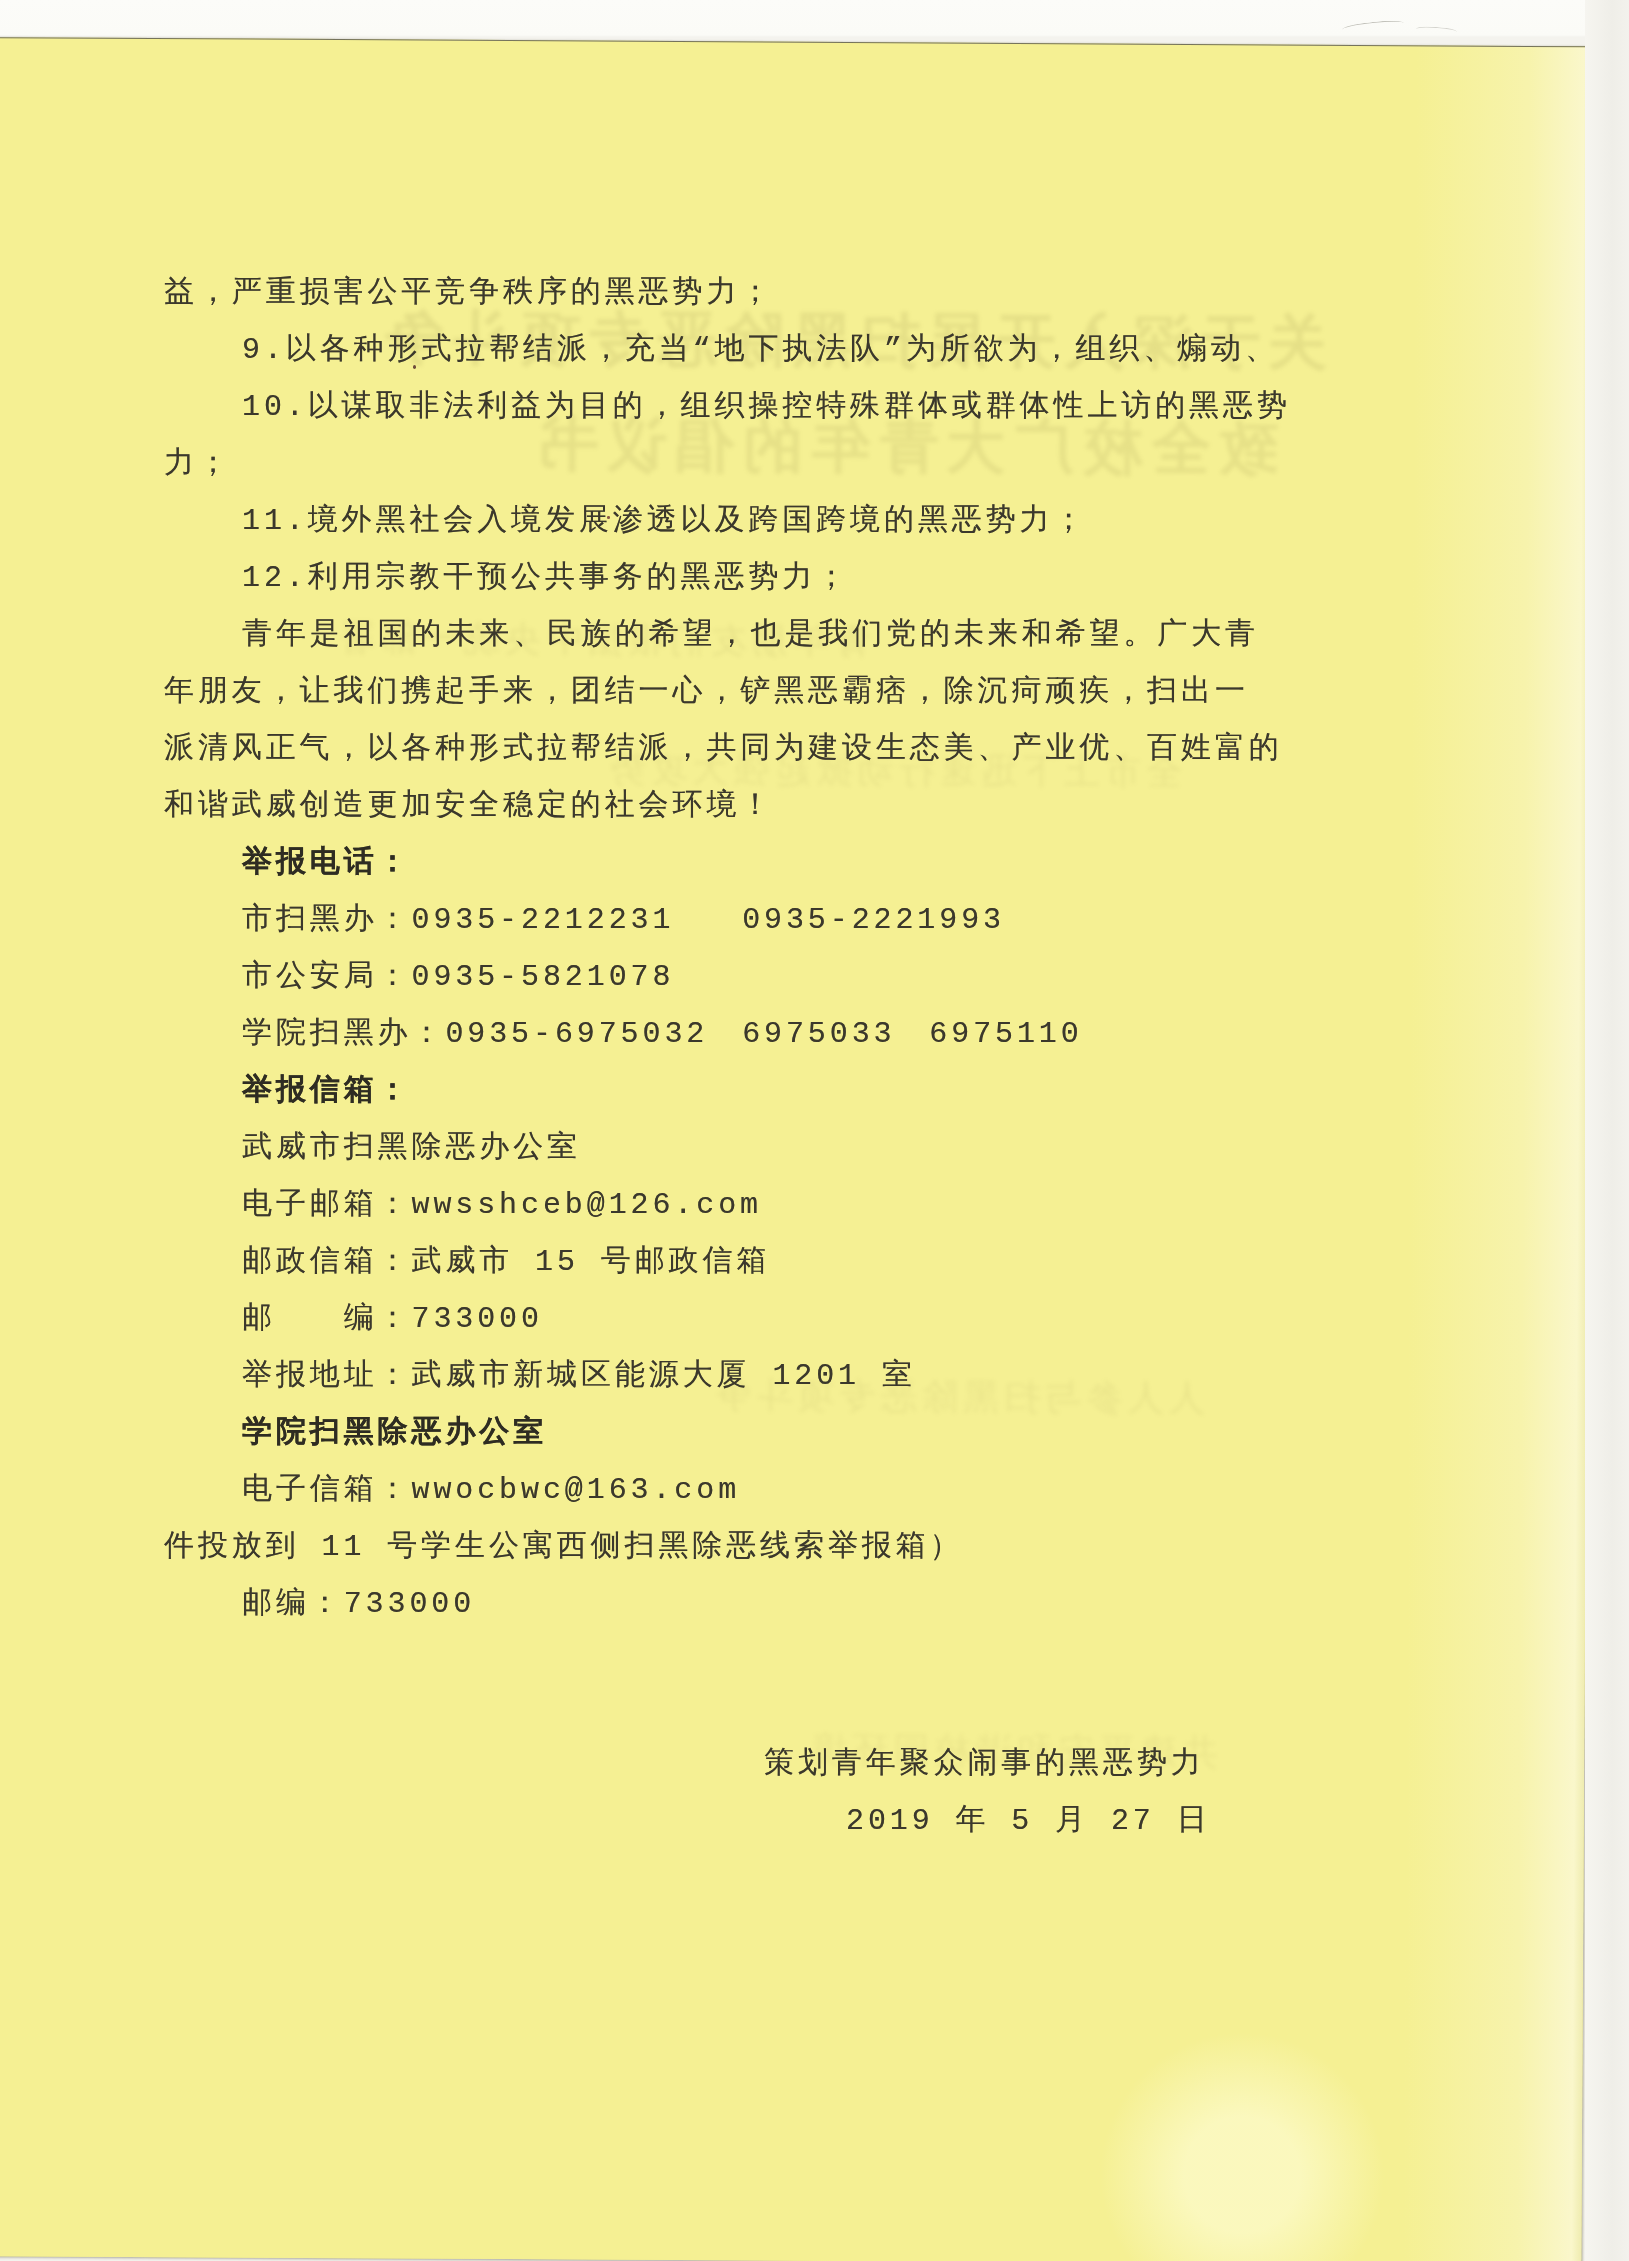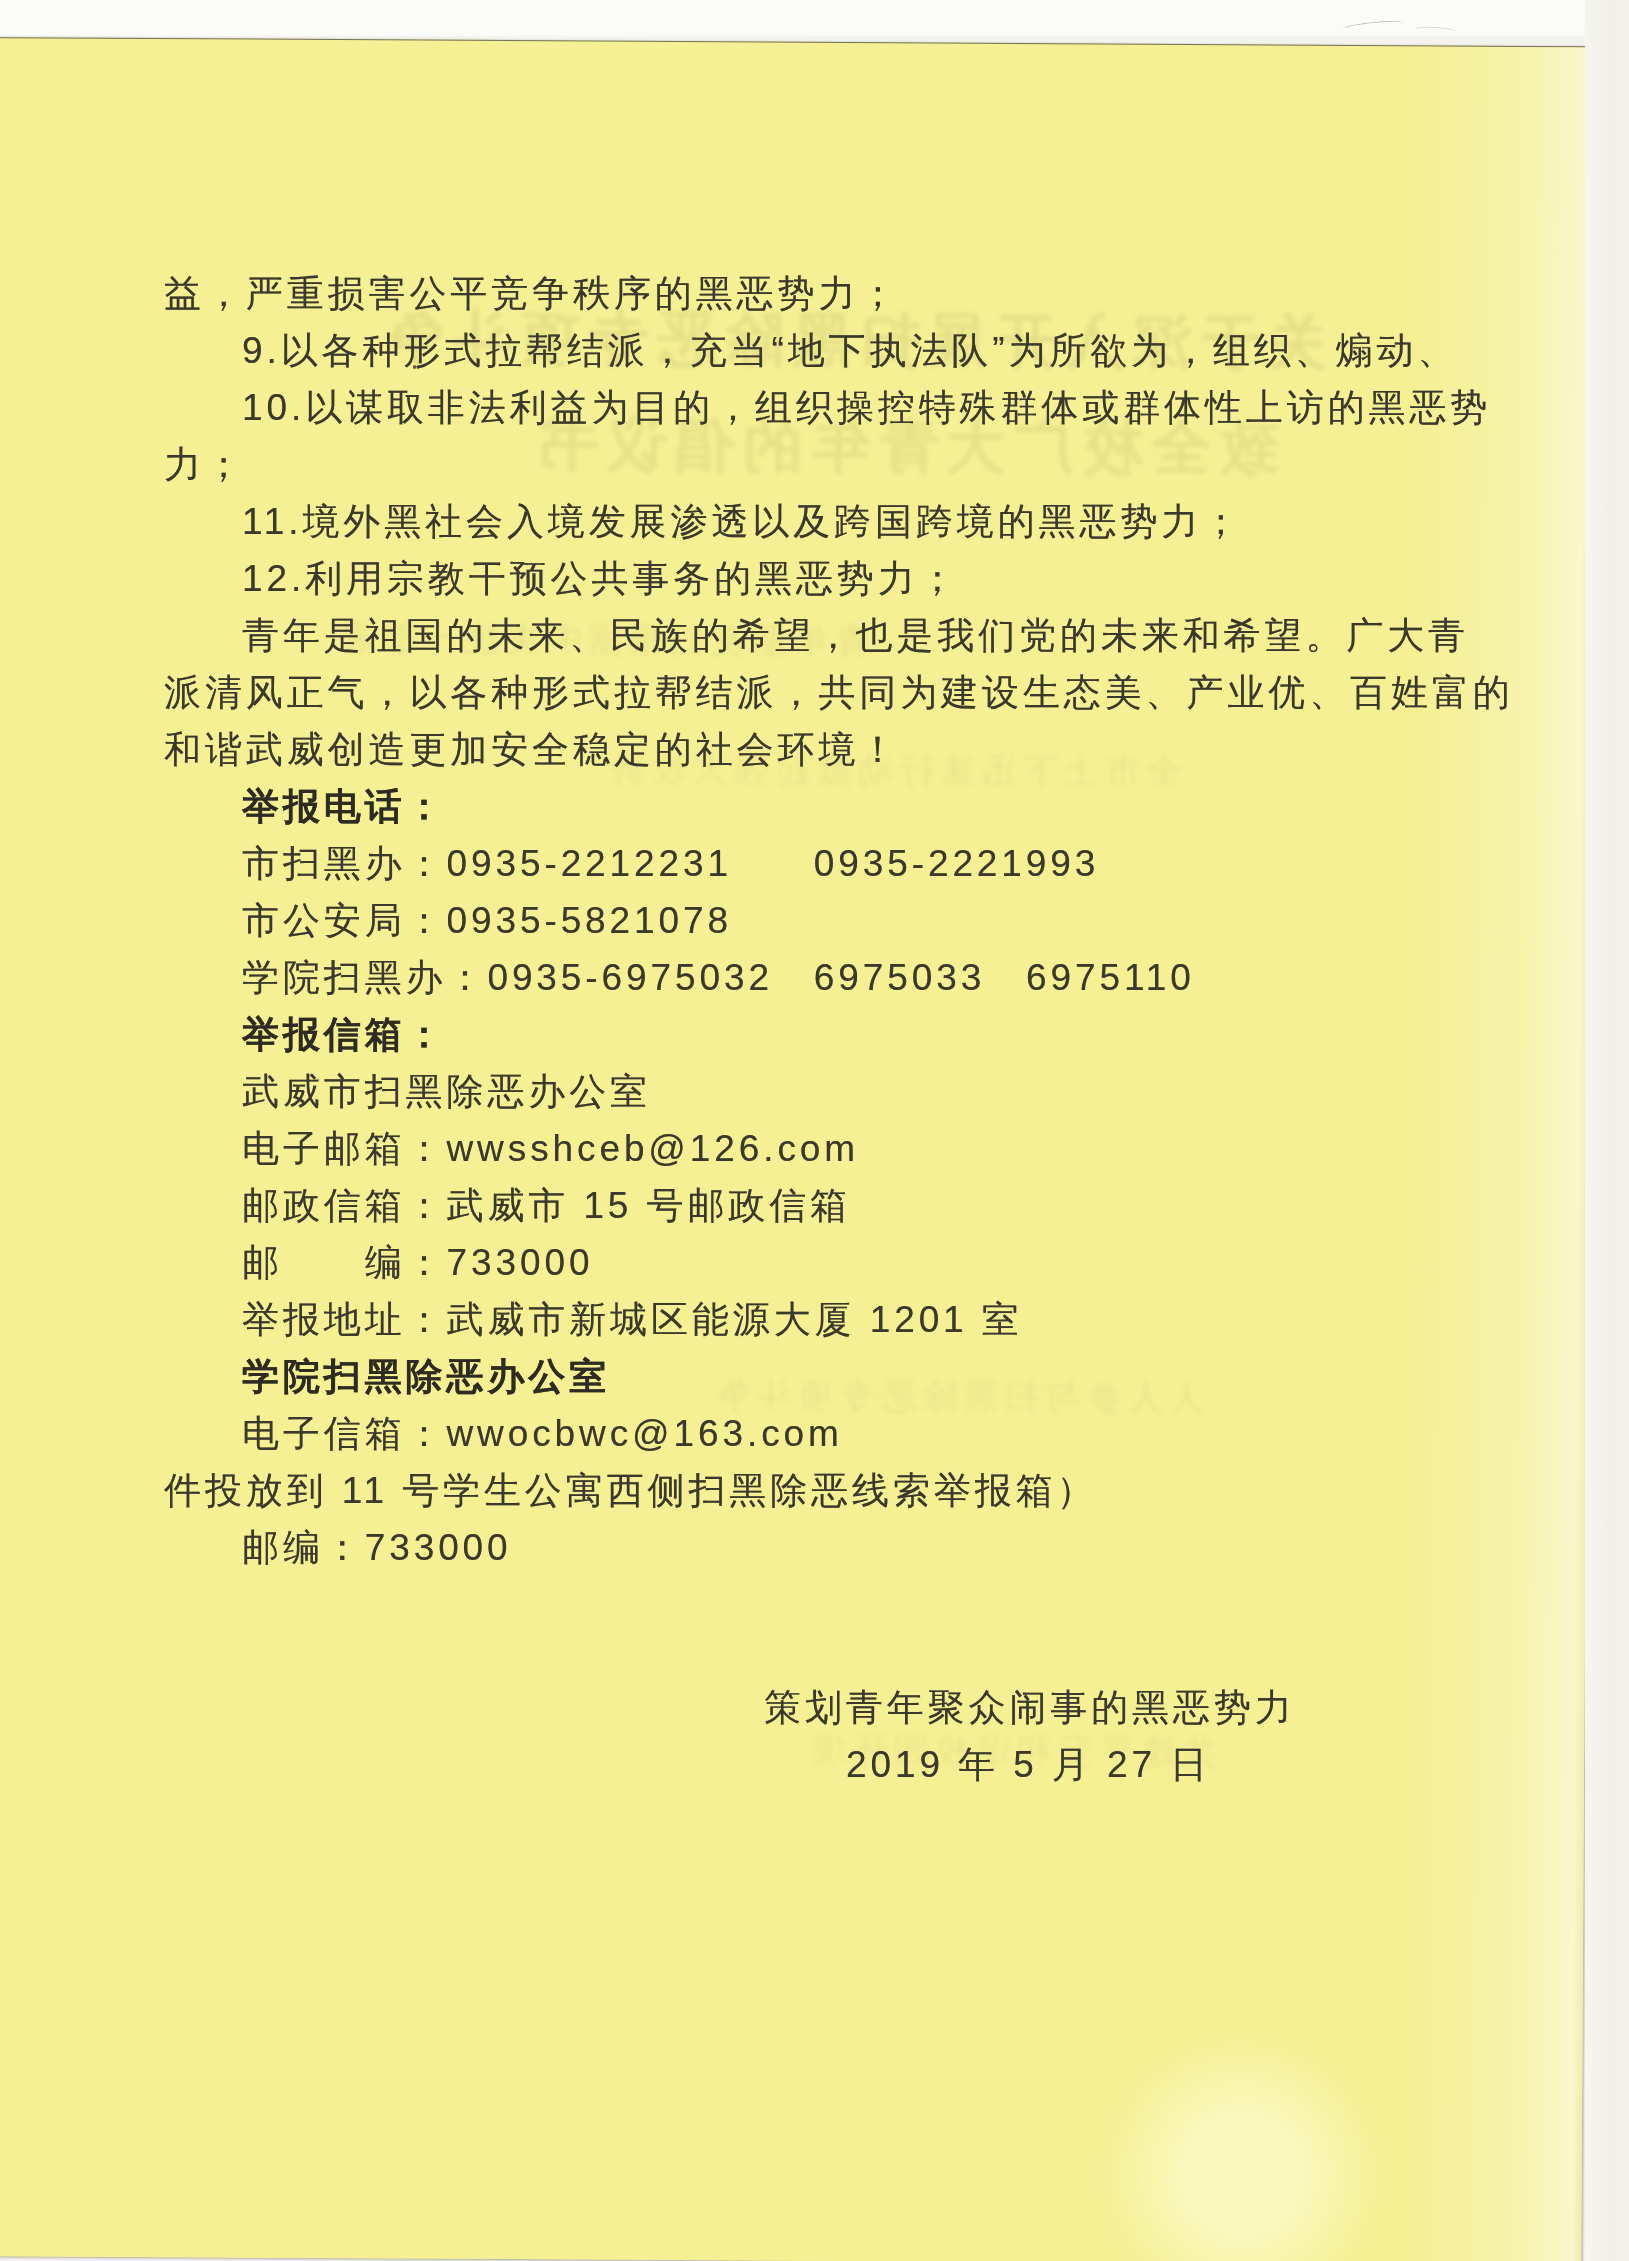--- a/index.html
+++ b/index.html
@@ -54,23 +54,23 @@
   .ghost-body1  { top: 567px;  left: 361px;  font-size: 36px; letter-spacing: 5.2px; opacity: 0.12; line-height: 62px; }
   .ghost-body2  { top: 696px; left: 632px;  font-size: 36px; letter-spacing: 5.2px; opacity: 0.11; line-height: 62px; }
   .ghost-body3  { top: 1322px; left: 741px; font-size: 36px; letter-spacing: 5.2px; opacity: 0.11; line-height: 62px; }
   .ghost-body4  { top: 1676px; left: 838px; font-size: 36px; letter-spacing: 5.2px; opacity: 0.10; line-height: 62px; }
 
   .content {
     position: absolute;
     left: 0; top: 0;
     width: 1580px;
     height: 2261px;
-    font-family: Liberation Sans, sans-serif;
+    font-family: Liberation Mono, monospace;
     color: #3b382c;
-    font-size: 37px;
+    font-size: 30px;
     letter-spacing: 3.9px;
     text-shadow: 0 0 0.6px rgba(59, 56, 44, 0.55);
   }
   .spacer-top { height: 265px; }
   .line {
     height: 57px;
     line-height: 57px;
     padding-left: 164px;
     white-space: pre;
   }
@@ -118,20 +118,21 @@
   <div class="content">
     <div class="spacer-top"></div>
 
     <div class="line">益，严重损害公平竞争秩序的黑恶势力；</div>
     <div class="line ind">9.以各种形式拉帮结派，充当“地下执法队”为所欲为，组织、煽动、</div>
     <div class="line ind">10.以谋取非法利益为目的，组织操控特殊群体或群体性上访的黑恶势</div>
     <div class="line">力；</div>
     <div class="line ind">11.境外黑社会入境发展渗透以及跨国跨境的黑恶势力；</div>
     <div class="line ind">12.利用宗教干预公共事务的黑恶势力；</div>
     <div class="line ind">青年是祖国的未来、民族的希望，也是我们党的未来和希望。广大青</div>
+    <div class="line">年朋友，让我们携起手来，团结一心，铲黑恶霸痞，除沉疴顽疾，扫出一</div>
     <div class="line">派清风正气，以各种形式拉帮结派，共同为建设生态美、产业优、百姓富的</div>
     <div class="line">和谐武威创造更加安全稳定的社会环境！</div>
     <div class="line ind bold">举报电话：</div>
     <div class="line ind">市扫黑办：0935-2212231　　0935-2221993</div>
     <div class="line ind">市公安局：0935-5821078</div>
     <div class="line ind">学院扫黑办：0935-6975032　6975033　6975110</div>
     <div class="line ind bold">举报信箱：</div>
     <div class="line ind">武威市扫黑除恶办公室</div>
     <div class="line ind">电子邮箱：wwsshceb@126.com</div>
     <div class="line ind">邮政信箱：武威市 15 号邮政信箱</div>

